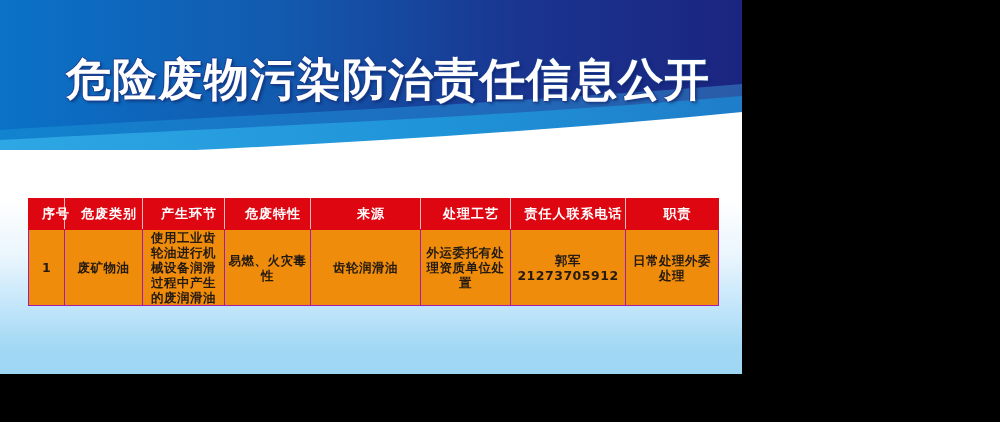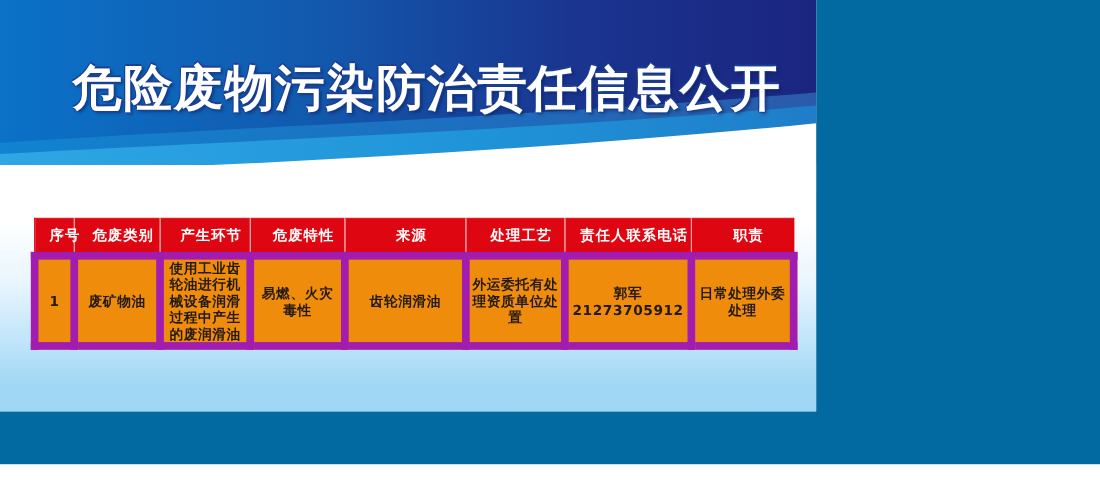--- a/index.html
+++ b/index.html
@@ -11,21 +11,21 @@
     width: 1000px;
     height: 442px;
     overflow: hidden;
     font-family: "DejaVu Sans", "Liberation Sans", sans-serif;
   }
 
   #canvas {
     position: relative;
     width: 1000px;
     height: 422px;
-    background: #0369a1;
+    background: #000000;
   }
 
   
   .poster {
     position: absolute;
     left: 0;
     top: 0;
     width: 742px;
     height: 374px;
     overflow: hidden;
@@ -78,21 +78,21 @@
     position: absolute;
     left: 28px;
     top: 198px;
     width: 690px;
     border-collapse: collapse;
     table-layout: fixed;
     border: 1px solid #b9770c;
   }
   .info-table th,
   .info-table td {
-    border: 7px solid #a21caf;
+    border: 1px solid #a21caf;
     text-align: center;
     vertical-align: middle;
     padding: 0 2px;
   }
   .info-table thead th {
     background: #dd0611;
     color: #ffffff;
     height: 30px;
     font-size: 13px;
     font-weight: bold;

